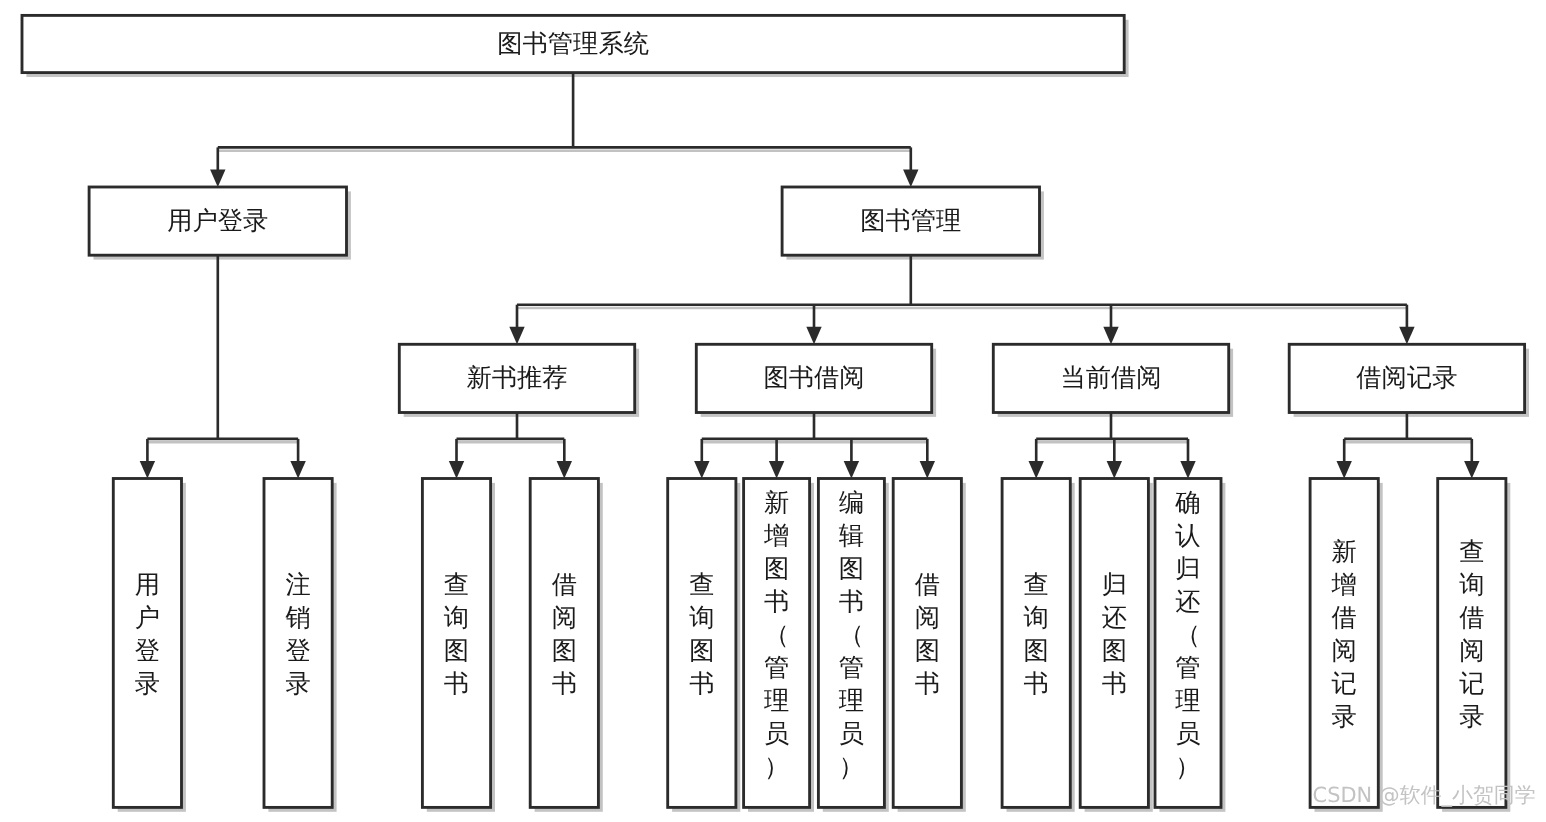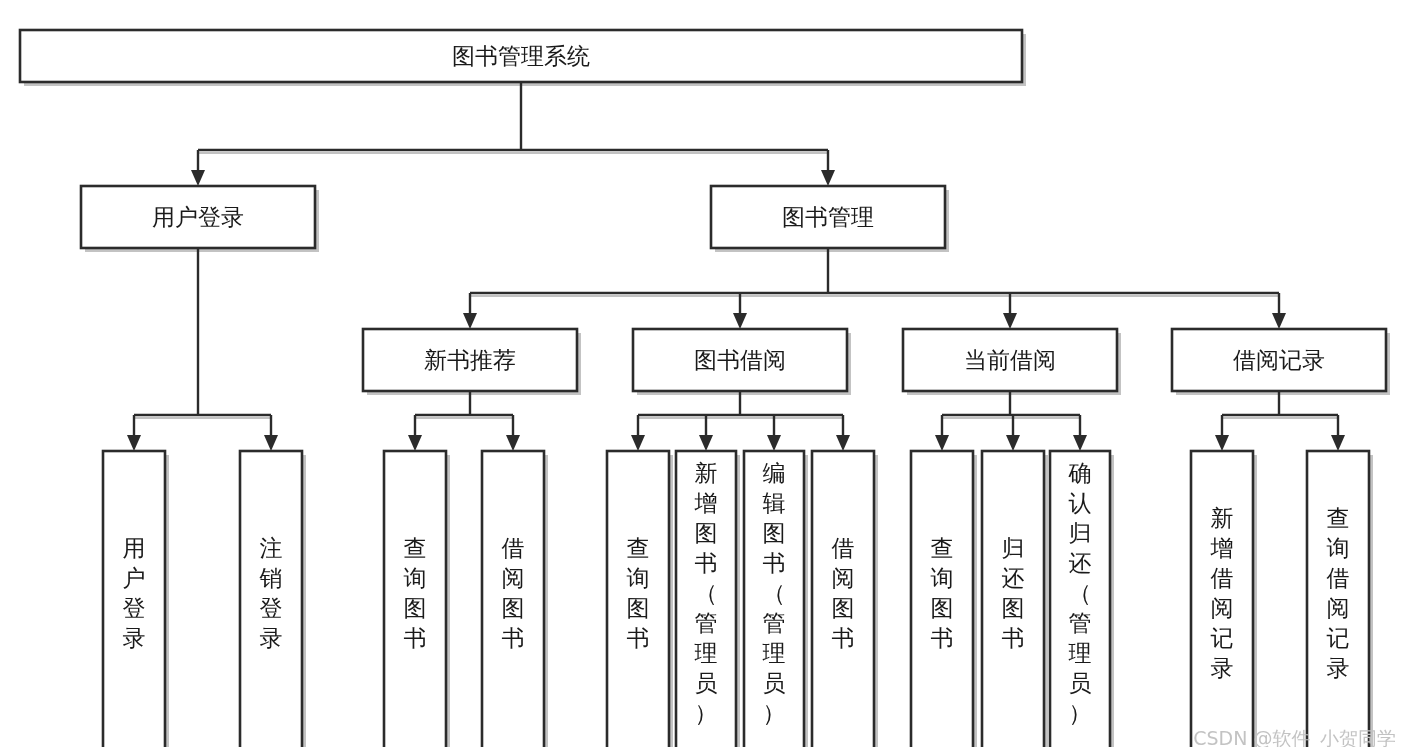--- a/index.html
+++ b/index.html
@@ -10,21 +10,21 @@
   body {
     width: 1405px;
     height: 747px;
     font-family: "DejaVu Sans", "Liberation Sans", sans-serif;
     overflow: hidden;
     position: relative;
   }
   #diagram-root {
     position: absolute;
     left: 0;
-    top: 16px;
+    top: 0;
     width: 1405px;
     height: 649px;
   }
   svg.flow {
     display: block;
     width: 1405px;
     height: 747px;
   }
   .node-rect {
     fill: #ffffff;

